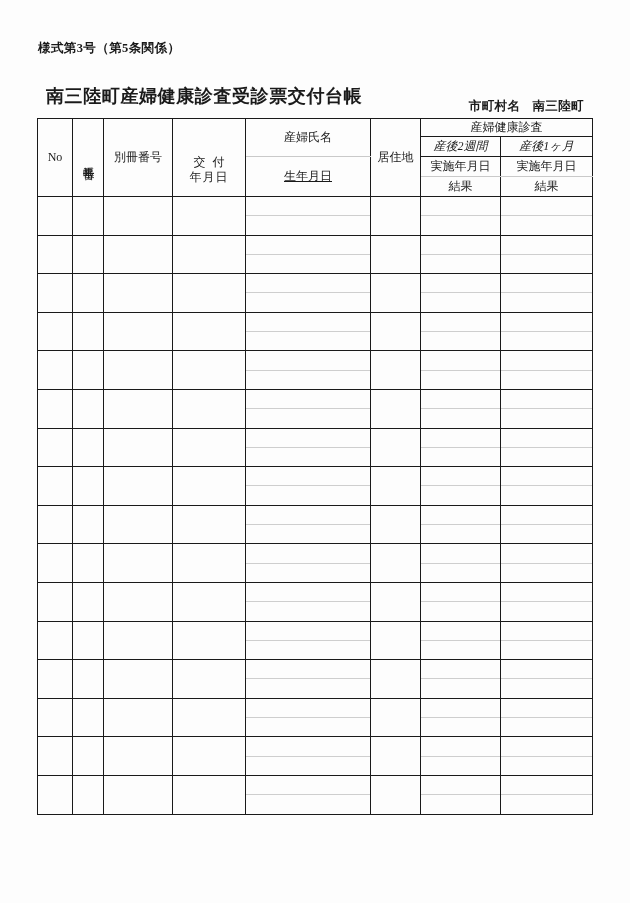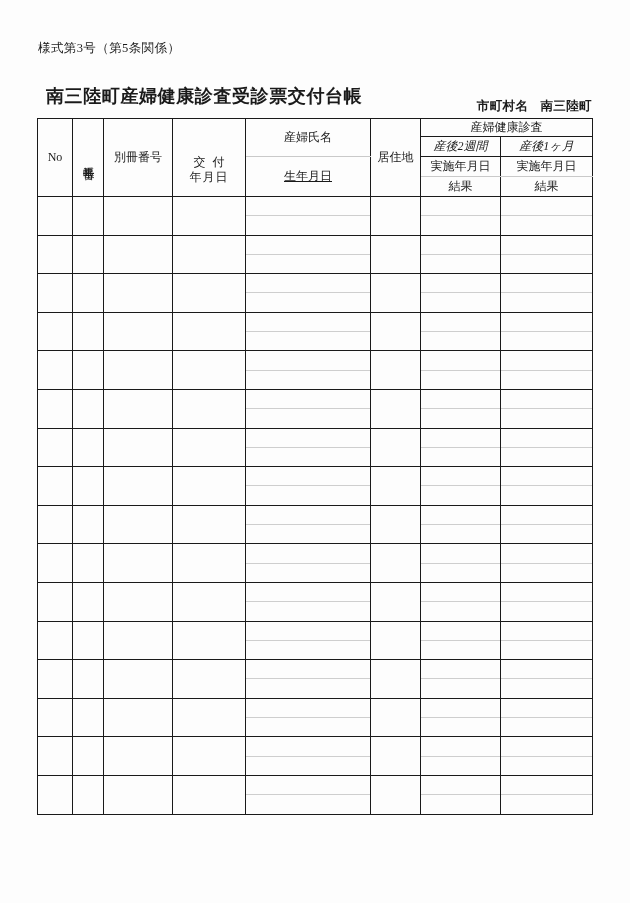--- a/index.html
+++ b/index.html
@@ -15,36 +15,36 @@
     position: relative;
     overflow: hidden;
   }
 
   
   .form-code {
     position: absolute;
     left: 38px;
     top: 40px;
     font-size: 12.5px;
-    font-weight: normal;
+    font-weight: bold;
     letter-spacing: 0.4px;
     white-space: nowrap;
   }
   .doc-title {
     position: absolute;
     left: 46px;
     top: 84px;
     font-size: 18px;
     font-weight: bold;
     letter-spacing: 0.6px;
     white-space: nowrap;
   }
   .muni-line {
     position: absolute;
-    right: 38px;
+    right: 46px;
     top: 98px;
     font-size: 12.5px;
     font-weight: bold;
     letter-spacing: 0.4px;
     white-space: nowrap;
   }
   .muni-line .muni-gap { display: inline-block; width: 12px; }
 
   
   .ledger-wrap {

